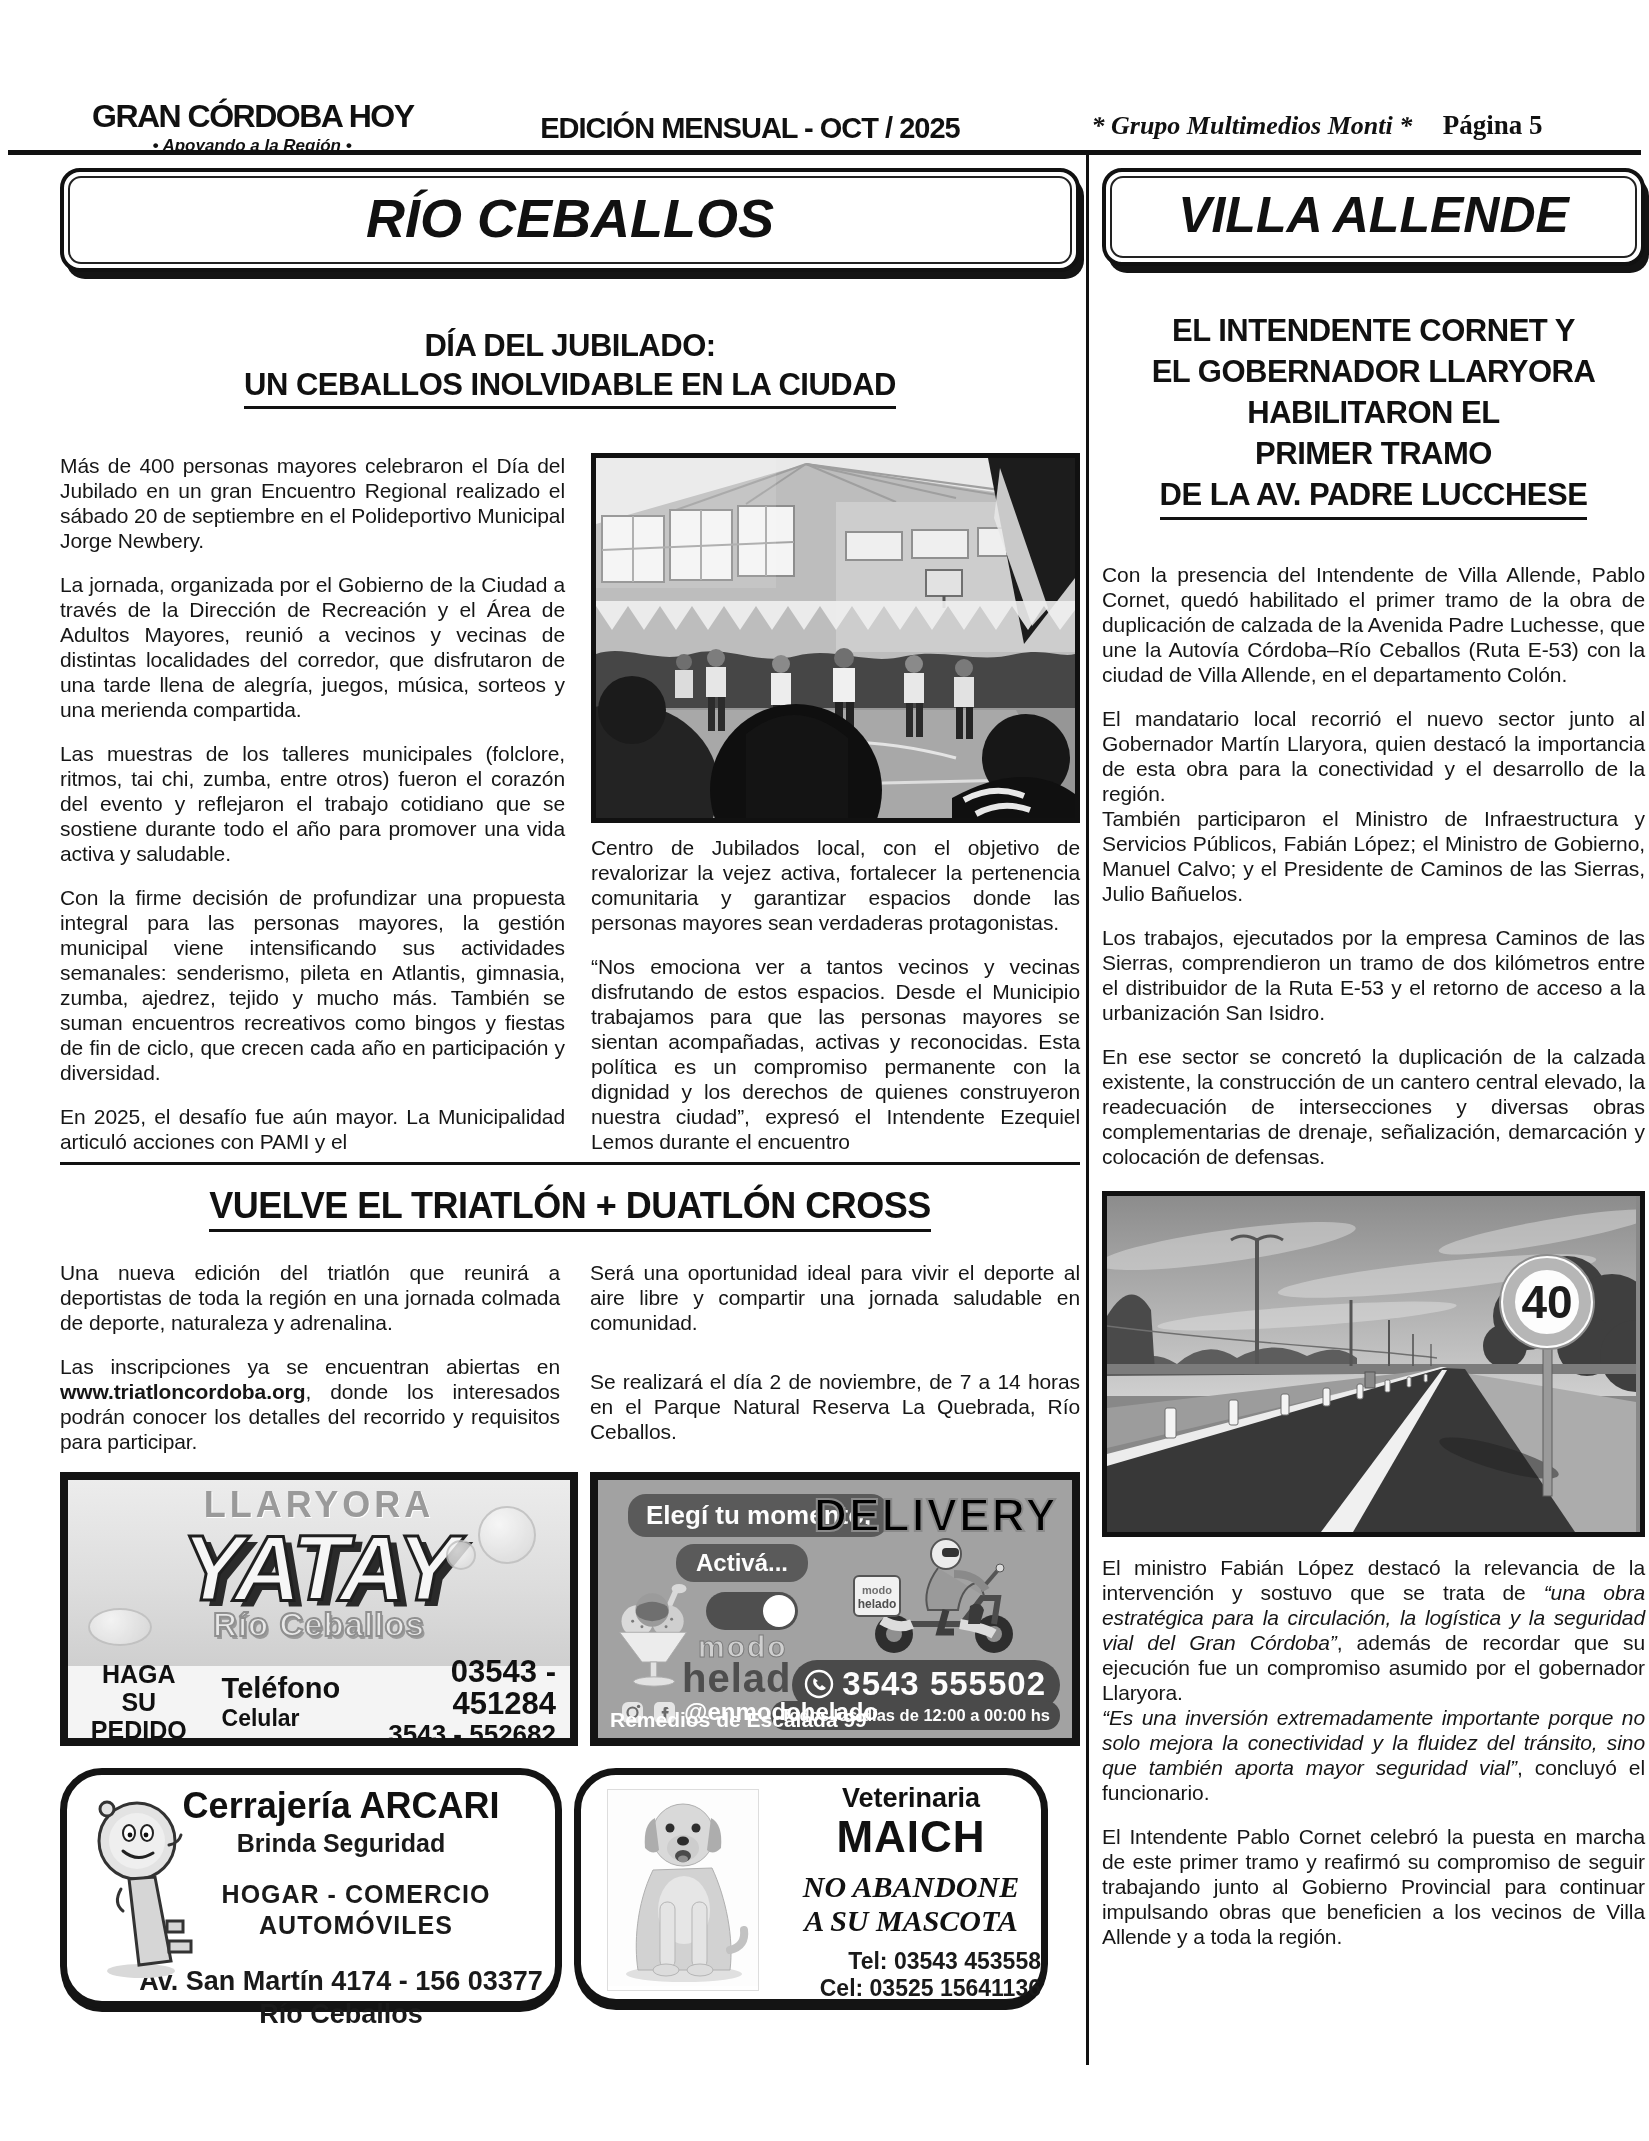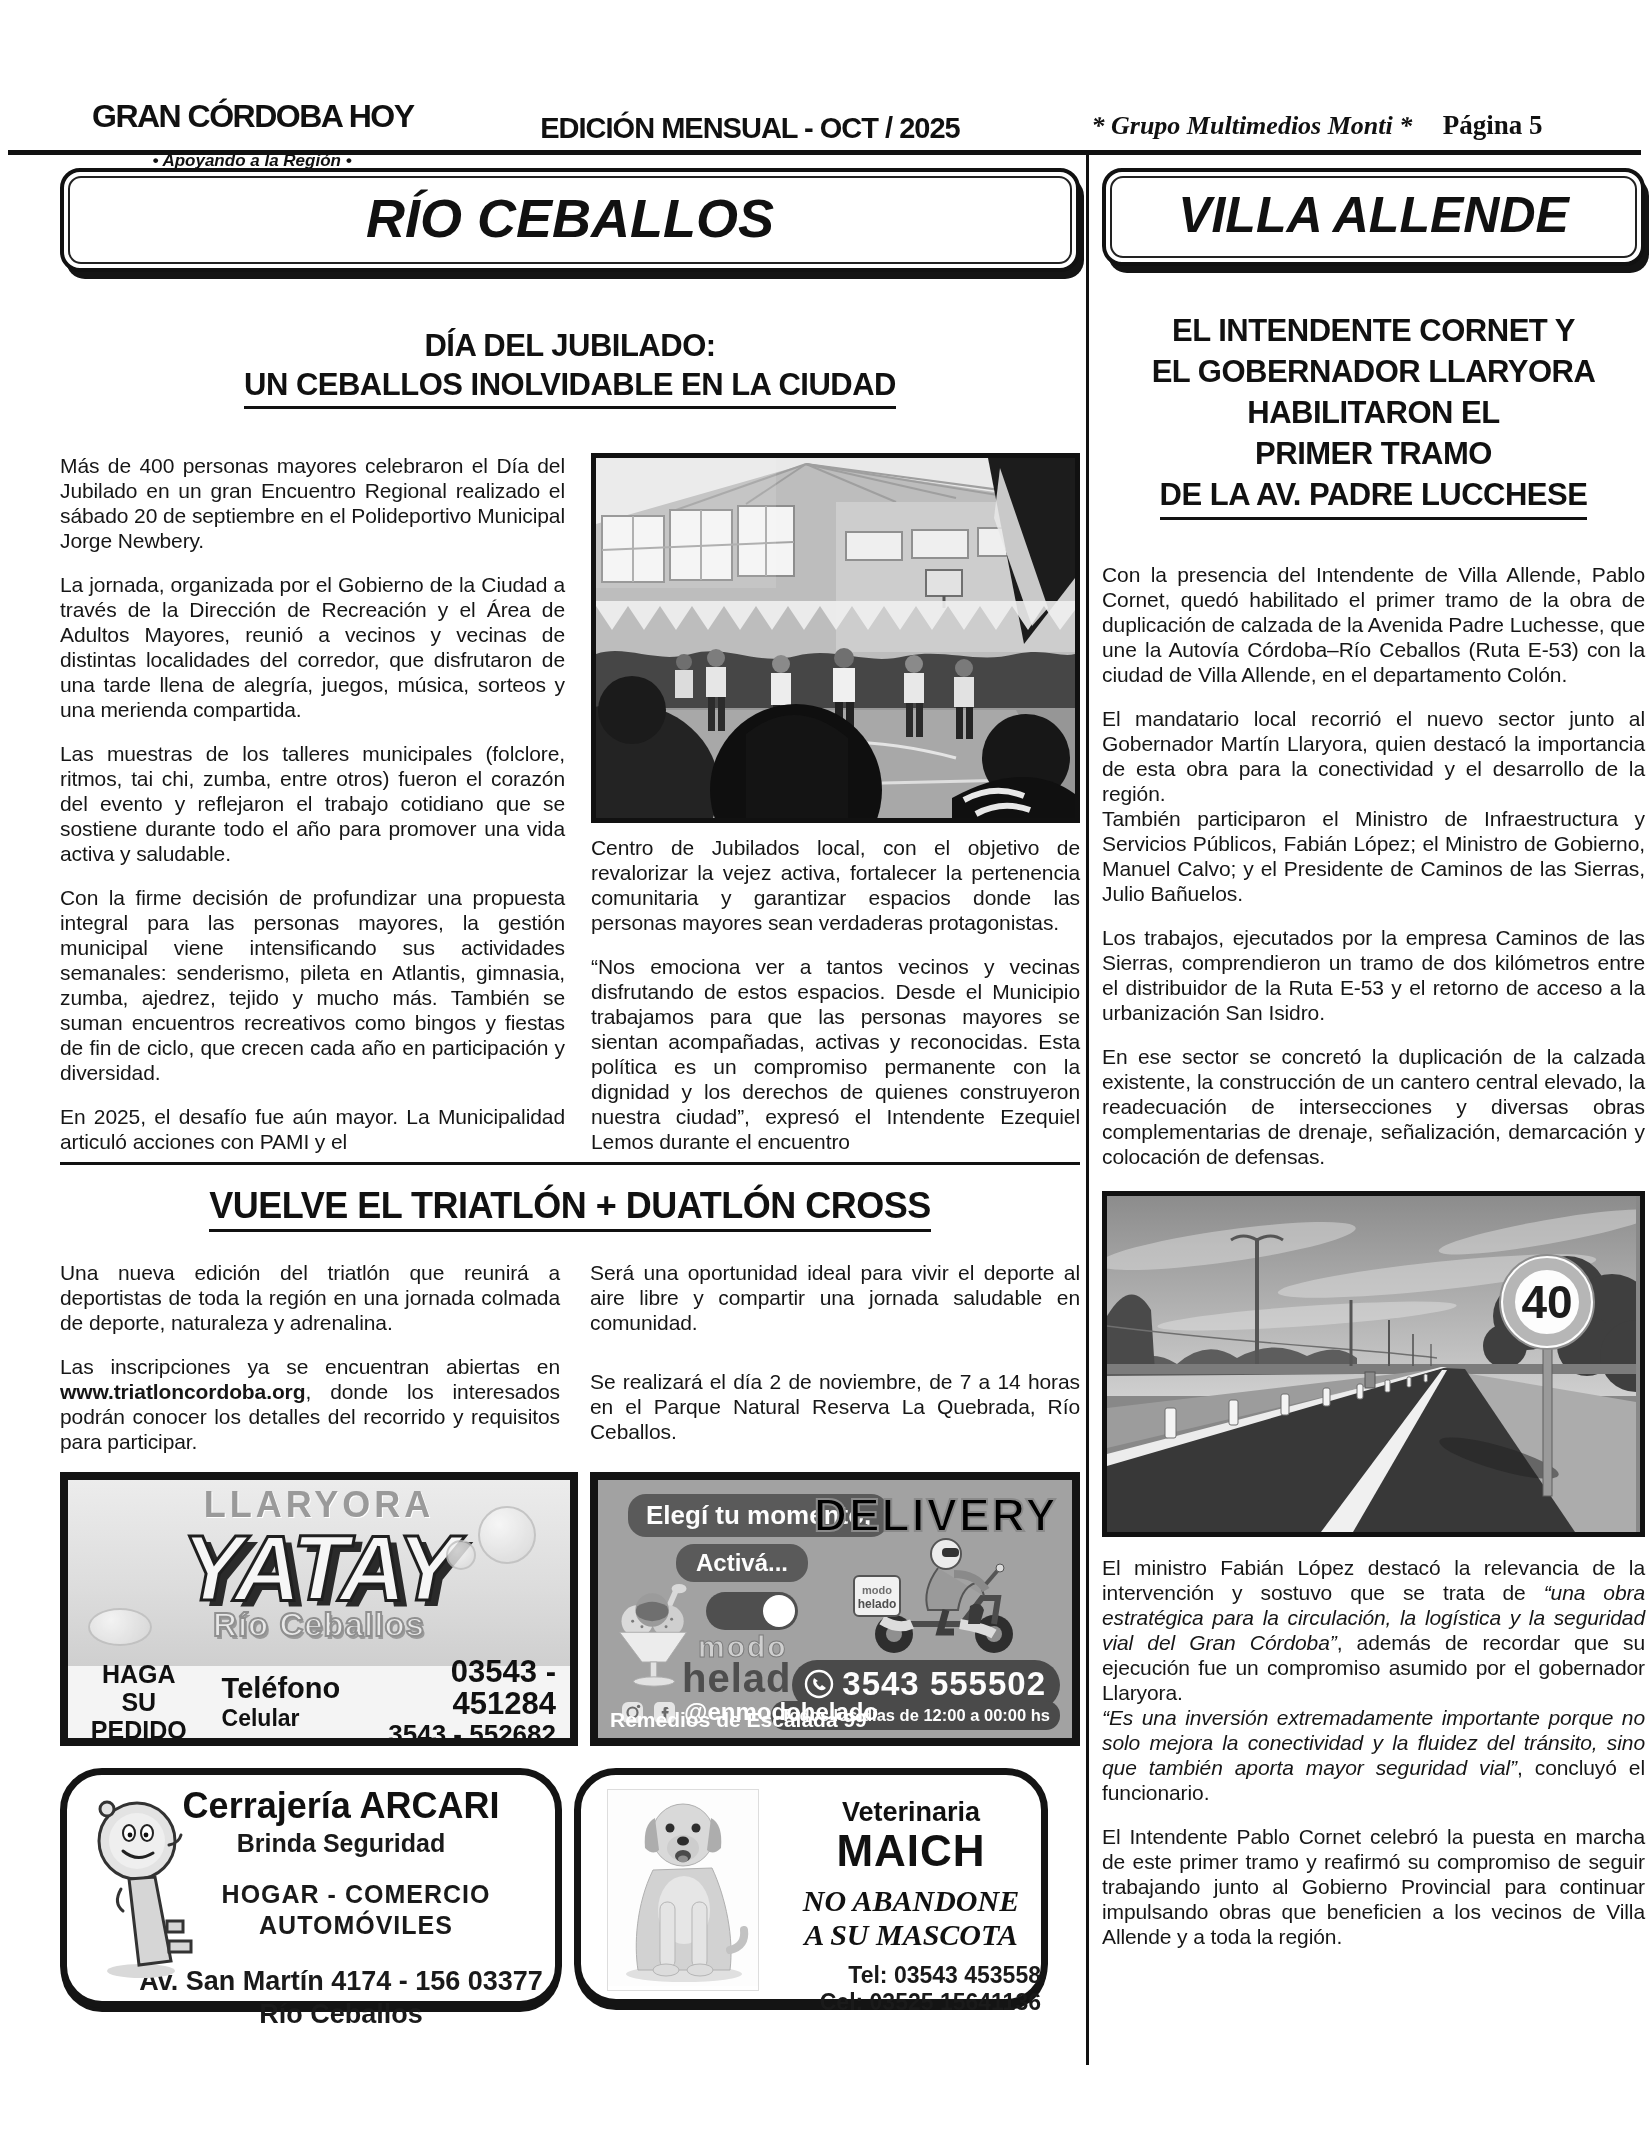--- a/index.html
+++ b/index.html
@@ -1,21 +1,21 @@
 <!DOCTYPE html>
 <html><head>
 <meta charset="utf-8">
 <style>
   html,body{margin:0;padding:0;background:#e8e8e8;}
   .page{position:relative;width:1649px;height:2141px;background:#ffffff;overflow:hidden;
         font-family:"Liberation Sans",sans-serif;color:#1a1a1a;}
   
   .logo{position:absolute;left:92px;top:98px;width:320px;text-align:center;}
   .logo-title{font-size:32px;font-weight:bold;letter-spacing:-1.5px;color:#111;white-space:nowrap;}
-  .logo-tag{font-size:17px;font-weight:bold;font-style:italic;margin-top:16px;color:#111;}
+  .logo-tag{font-size:17px;font-weight:bold;font-style:italic;margin-top:1px;color:#111;}
   .hdr-center{position:absolute;left:520px;top:112px;width:460px;text-align:center;
               font-size:29px;font-weight:bold;letter-spacing:-1px;color:#111;white-space:nowrap;}
   .hdr-right{position:absolute;right:22px;top:110px;width:620px;text-align:center;white-space:nowrap;}
   .hdr-pub{font-family:"Liberation Serif",serif;font-style:italic;font-weight:bold;font-size:26px;color:#111;}
   .hdr-page{font-family:"Liberation Serif",serif;font-weight:bold;font-size:27px;color:#111;margin-left:26px;}
   .hdr-rule{position:absolute;left:8px;top:150px;width:1633px;height:5px;background:#111;}
   .vdivider{position:absolute;left:1086px;top:155px;width:3px;height:1910px;background:#111;}
   
   .banner-outer{border:4px solid #111;border-radius:20px;padding:4px;background:#fff;
                 box-shadow:5px 8px 0 -1px #141414;}
@@ -103,21 +103,21 @@
   .arcari-title{text-align:center;font-size:36px;font-weight:bold;color:#111;letter-spacing:0px;margin-left:60px;}
   .arcari-sub{text-align:center;font-size:25px;font-weight:bold;margin-top:2px;margin-left:60px;}
   .arcari-l1{text-align:center;font-size:25px;font-weight:bold;margin-top:22px;margin-left:90px;letter-spacing:1px;}
   .arcari-l2{text-align:center;font-size:25px;font-weight:bold;margin-top:2px;margin-left:90px;letter-spacing:1px;}
   .arcari-addr{text-align:center;font-size:27px;font-weight:bold;margin-top:26px;margin-left:60px;}
   .arcari-place{text-align:center;font-size:27px;font-weight:bold;margin-top:2px;margin-left:60px;}
   
   .maich{width:460px;height:216px;position:relative;padding:8px 0 0 0;}
   .maich-dog{position:absolute;left:26px;top:14px;border:1px solid #ddd;background:#fff;}
   .maich-body{margin-left:200px;text-align:center;}
-  .maich-kicker{font-size:27px;font-weight:bold;color:#111;margin-top:14px;}
+  .maich-kicker{font-size:27px;font-weight:bold;color:#111;}
   .maich-name{font-size:44px;font-weight:bold;color:#111;letter-spacing:1px;line-height:46px;}
   .maich-slogan{font-family:"Liberation Serif",serif;font-style:italic;font-weight:bold;
                 font-size:30px;line-height:34px;color:#111;margin-top:10px;}
   .maich-tel{font-size:23px;font-weight:bold;margin-top:10px;line-height:27px;text-align:right;}
 </style>
 </head>
 <body>
 
 <div class="page">
 

